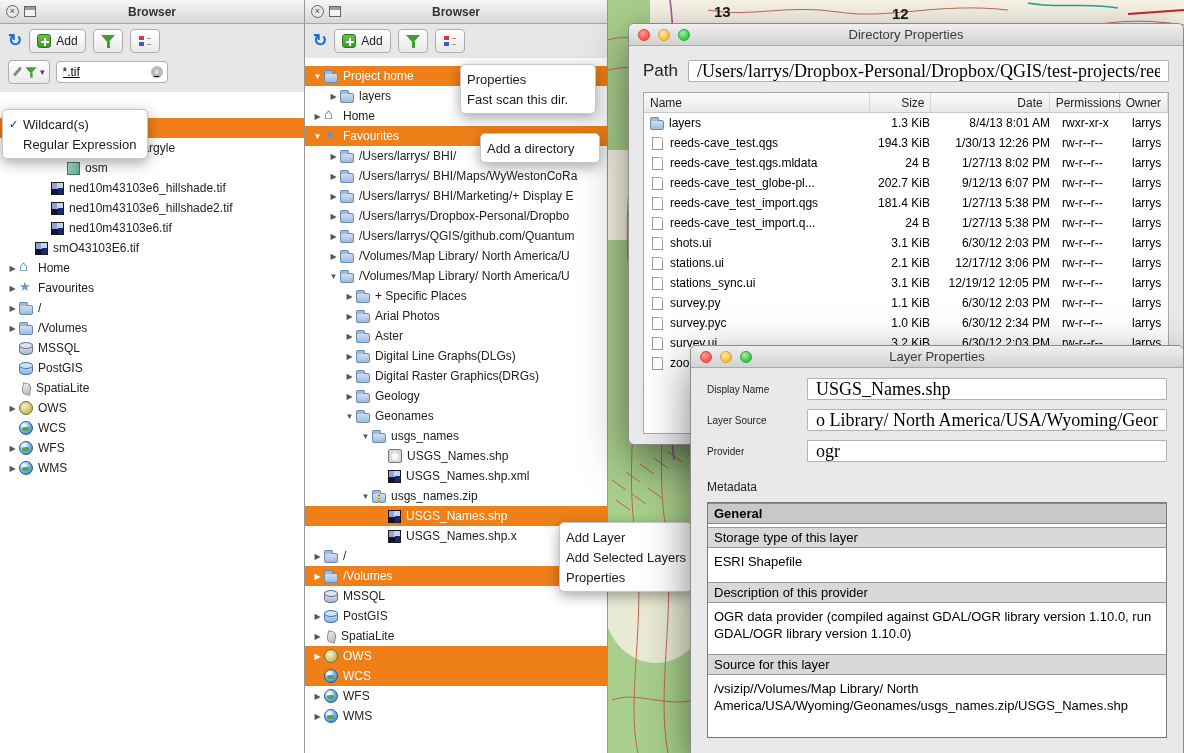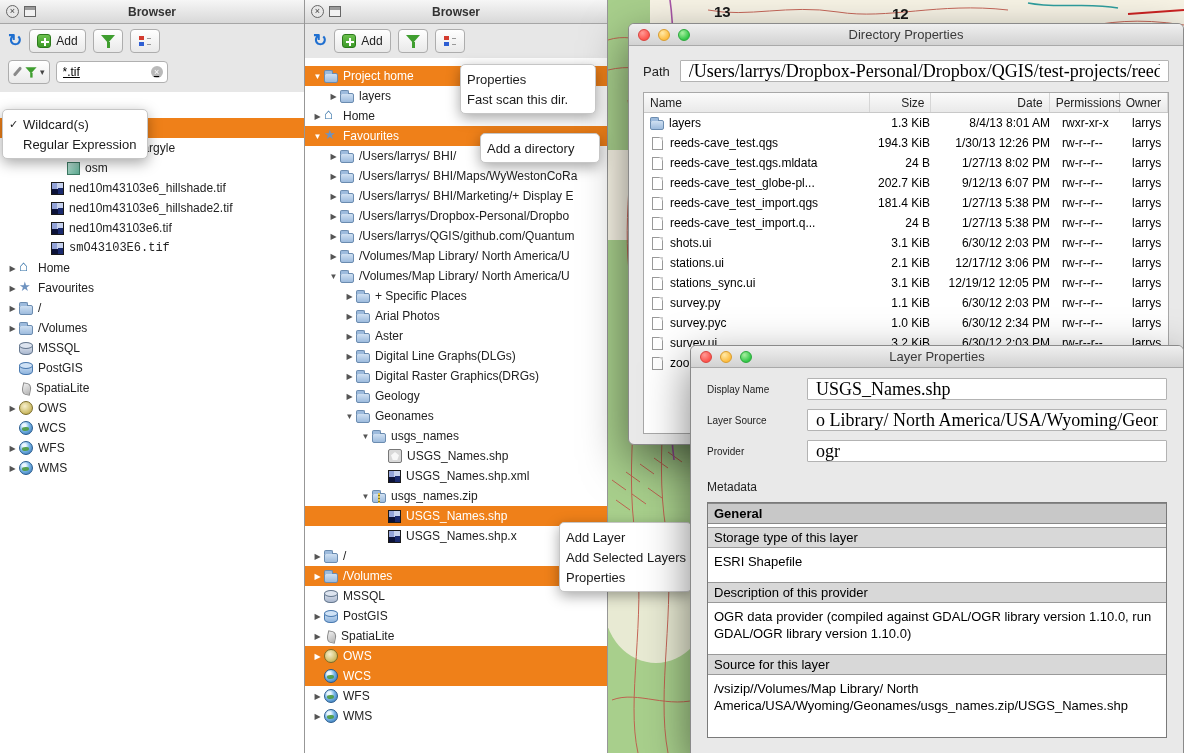--- a/index.html
+++ b/index.html
@@ -119,21 +119,21 @@
             background:linear-gradient(#efefef,#d2d2d2); border-bottom:1px solid #a9a9a9; }
   .dtitle .ttl { position:absolute; left:0; right:0; text-align:center; font-size:13px; color:#3a3a3a; }
   .lights { display:flex; gap:8px; padding-left:9px; z-index:1; }
   .light { width:12px; height:12px; border-radius:50%; }
   .light.red    { background:radial-gradient(circle at 35% 30%, #ff9a95, #fc544d 70%); border:1px solid #d8423c; }
   .light.yellow { background:radial-gradient(circle at 35% 30%, #ffe9a8, #fdbc40 70%); border:1px solid #d89c2e; }
   .light.green  { background:radial-gradient(circle at 35% 30%, #a8efa0, #33c748 70%); border:1px solid #2aa73a; }
 
   .dir-body { padding:10px 14px 0; }
   .path-row { display:flex; align-items:center; gap:10px; margin:4px 0 10px; }
-  .path-row .plabel { font-size:13px; color:#222; flex:none; }
+  .path-row .plabel { font-size:17px; color:#222; flex:none; }
   .txt-input { height:22px; border:1px solid #b3b3b3; border-radius:1px; padding:0 8px; font-size:18px;
                background:#fff; font-family:Liberation Serif, serif; outline:none; }
   .path-row .txt-input { flex:1; min-width:0; }
 
   .ftable { border:1px solid #a8a8a8; background:#fff; height:342px; overflow:hidden; font-size:12px; }
   .fhead { display:flex; height:20px; background:linear-gradient(#fbfbfb,#e9e9e9); border-bottom:1px solid #c8c8c8;
            color:#222; }
   .fhead > div { padding:0 6px; border-right:1px solid #d6d6d6; display:flex; align-items:center; height:100%; }
   .frow { display:flex; height:20px; align-items:center; }
   .frow > div { padding:0 6px; overflow:hidden; white-space:nowrap; }
@@ -239,21 +239,21 @@
       <div class="trow" style="padding-left: 38px;">
         <span class="exp"></span>
         <span class="ic ic-raster"></span>
         <span class="lbl">ned10m43103e6_hillshade2.tif</span>
       </div>
       <div class="trow" style="padding-left: 38px;">
         <span class="exp"></span>
         <span class="ic ic-raster"></span>
         <span class="lbl">ned10m43103e6.tif</span>
       </div>
-      <div class="trow" style="padding-left: 38px; font-family: Liberation Mono, monospace;">
+      <div class="trow" style="padding-left: 22px;">
         <span class="exp"></span>
         <span class="ic ic-raster"></span>
         <span class="lbl">smO43103E6.tif</span>
       </div>
       <div class="trow" style="padding-left: 6px;">
         <span class="exp">▶</span>
         <span class="ic ic-home"></span>
         <span class="lbl">Home</span>
       </div>
       <div class="trow" style="padding-left: 6px;">

